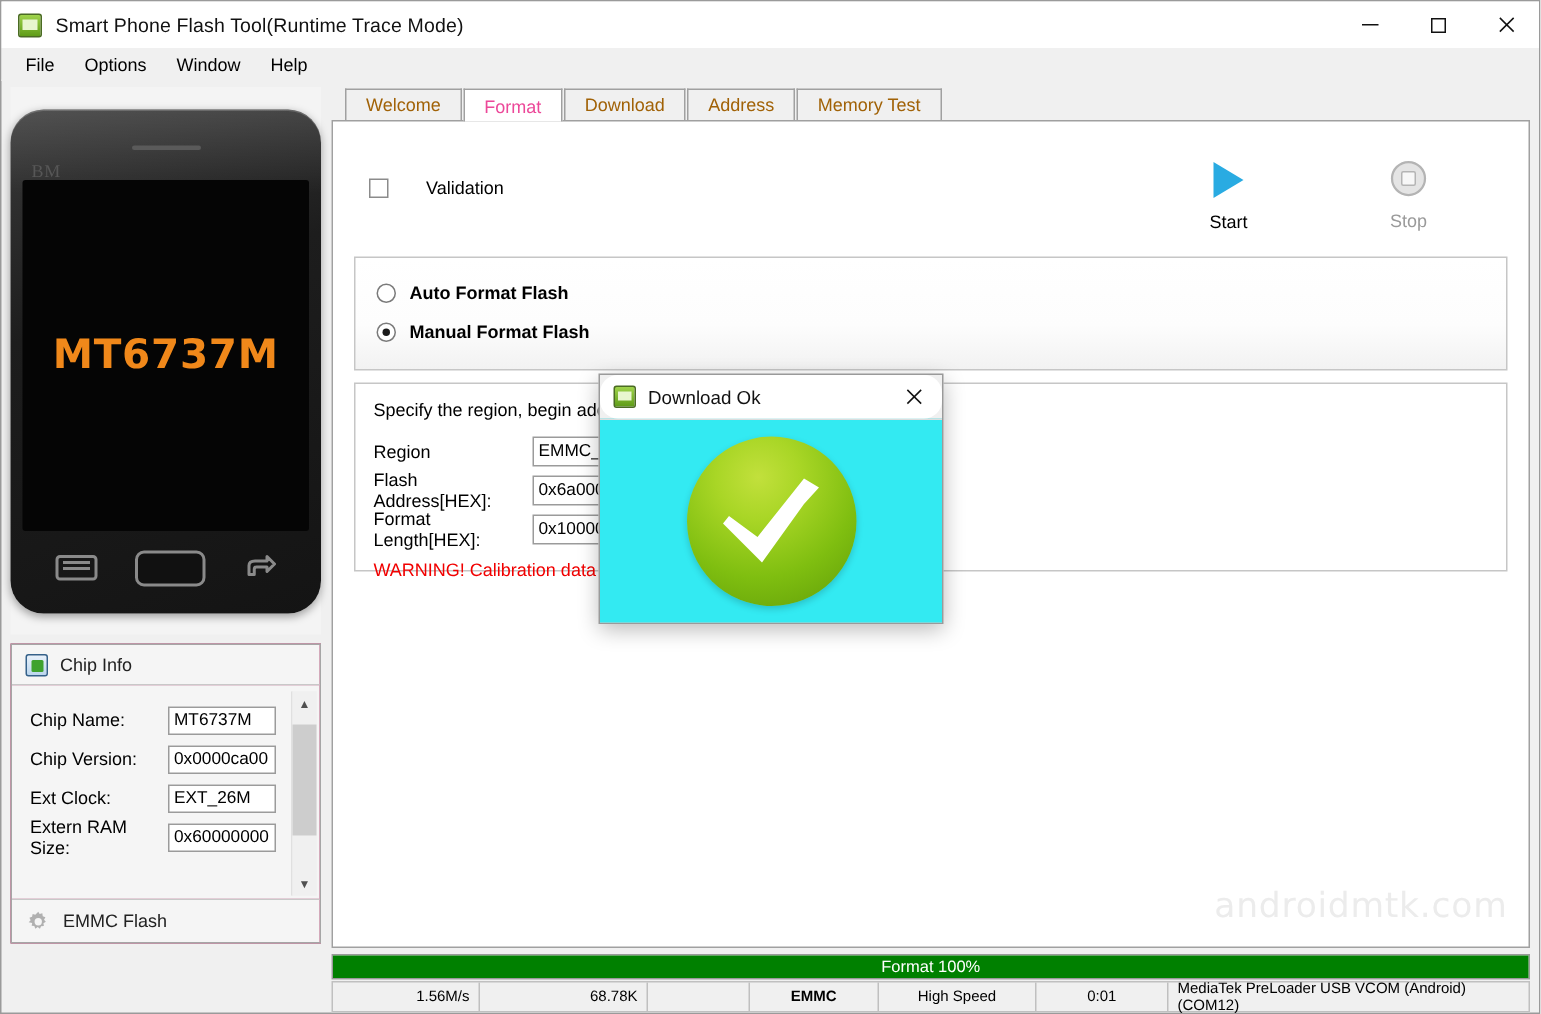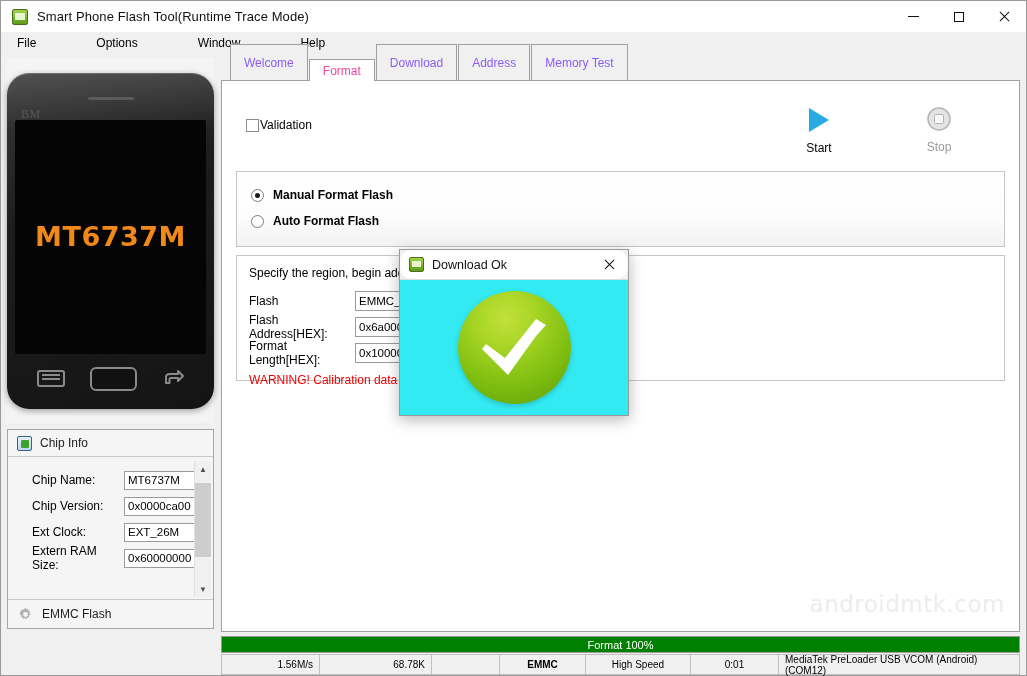--- a/index.html
+++ b/index.html
@@ -50,21 +50,20 @@
     content:"";position:absolute;left:0;top:5px;width:13px;height:1px;background:#111;
   }
   .glyph-close::before{transform:rotate(45deg);}
   .glyph-close::after{transform:rotate(-45deg);}
 
   
   .menubar{
     height:21px;flex:0 0 21px;background:#f0f0f0;
     display:flex;align-items:center;padding-left:6px;
     border-bottom:1px solid #f0f0f0;
-    gap:40px;
   }
   .menu-item{padding:2px 10px;font-size:12px;color:#000;cursor:default;}
 
   
   .main{flex:1;display:flex;position:relative;padding:4px 6px 0 6px;box-sizing:border-box;}
 
   
   .left{width:207px;flex:0 0 207px;display:flex;flex-direction:column;}
   .phone-box{
     height:365px;flex:0 0 365px;
@@ -137,21 +136,21 @@
   .chip-head-icon::after{
     content:"";position:absolute;left:3px;top:3px;width:8px;height:8px;
     background:#3fa22f;border-radius:1px;
   }
   .chip-head-label{font-size:12px;color:#222;}
   .chip-body{
     flex:1;position:relative;overflow:hidden;background:#f5f5f5;
     padding:10px 0 0 0;
   }
   .chip-row{display:flex;align-items:center;height:26px;padding-left:12px;}
-  .chip-label{width:92px;flex:0 0 92px;font-size:12px;color:#000;margin-left:12px;}
+  .chip-label{width:92px;flex:0 0 92px;font-size:12px;color:#000;}
   .chip-input{
     width:72px;height:19px;box-sizing:border-box;
     border:1px solid #9b9b9b;background:#fff;
     font-family:"Liberation Sans",sans-serif;font-size:11.5px;color:#000;
     padding:0 3px;line-height:17px;
   }
   .chip-scroll{
     position:absolute;right:2px;top:4px;bottom:2px;width:16px;
     background:#f0f0f0;border-left:1px solid #e0e0e0;
     display:flex;flex-direction:column;
@@ -171,40 +170,40 @@
   .chip-foot-label{font-size:12px;color:#222;}
 
   
   .right{flex:1;margin-left:7px;display:flex;flex-direction:column;min-width:0;}
 
   .tabstrip{
     height:22px;flex:0 0 22px;display:flex;align-items:flex-end;
     padding-left:9px;position:relative;z-index:2;
   }
   .tab{
-    height:36px;padding:0 13px;box-sizing:border-box;
+    height:21px;padding:0 13px;box-sizing:border-box;
     border:1px solid #a0a0a0;border-bottom:none;
     background:#f0f0f0;
-    display:flex;align-items:center;font-size:12px;color:#8b5cf6;
+    display:flex;align-items:center;font-size:12px;color:#a16207;
     margin-right:1px;
   }
   .tab.active{
     background:#ffffff;height:22px;margin-bottom:-1px;color:#ec4899;
   }
 
   .tabpane{
     flex:1;border:1px solid #a0a0a0;background:#fff;
     position:relative;box-sizing:border-box;overflow:hidden;
   }
 
   .toolrow{
     display:flex;align-items:flex-start;justify-content:space-between;
     padding:25px 30px 0 24px;
   }
-  .validation{display:flex;align-items:center;gap:1px;margin-top:12px;}
+  .validation{display:flex;align-items:center;gap:25px;margin-top:12px;}
   .cbox{width:13px;height:13px;border:1px solid #8b8b8b;background:#fff;box-sizing:border-box;}
   .validation-label{font-size:12px;}
   .actions{display:flex;gap:64px;padding-right:22px;}
   .action{width:56px;display:flex;flex-direction:column;align-items:center;gap:7px;}
   .action-label{font-size:12px;color:#000;}
   .action.disabled .action-label{color:#9a9a9a;}
   .play-icon{width:26px;height:28px;}
   .stop-icon{width:26px;height:27px;}
 
   .groupbox{
@@ -442,33 +441,33 @@
                   <rect x="8.5" y="8.5" width="9" height="9" rx="1" fill="#f7f7f7" stroke="#b4b4b4" stroke-width="1"></rect>
                 </svg>
               </span>
               <span class="action-label">Stop</span>
             </div>
           </div>
         </div>
 
         <div class="groupbox">
           <div class="radio-row">
+            <span class="radio"></span>
+            <span class="radio-label">Auto Format Flash</span>
+          </div>
+          <div class="radio-row">
             <span class="radio checked"></span>
             <span class="radio-label">Manual Format Flash</span>
-          </div>
-          <div class="radio-row">
-            <span class="radio"></span>
-            <span class="radio-label">Auto Format Flash</span>
           </div>
         </div>
 
         <div class="manualbox">
           <div class="mb-desc">Specify the region, begin address and format length.</div>
           <div class="mb-row">
-            <span class="mb-label">Flash</span>
+            <span class="mb-label">Region</span>
             <div class="mb-select">EMMC_USER</div>
           </div>
           <div class="mb-row">
             <span class="mb-label">Flash Address[HEX]:</span>
             <input class="mb-input" value="0x6a0000" style="">
           </div>
           <div class="mb-row">
             <span class="mb-label">Format Length[HEX]:</span>
             <input class="mb-input" value="0x100000" style="">
           </div>

